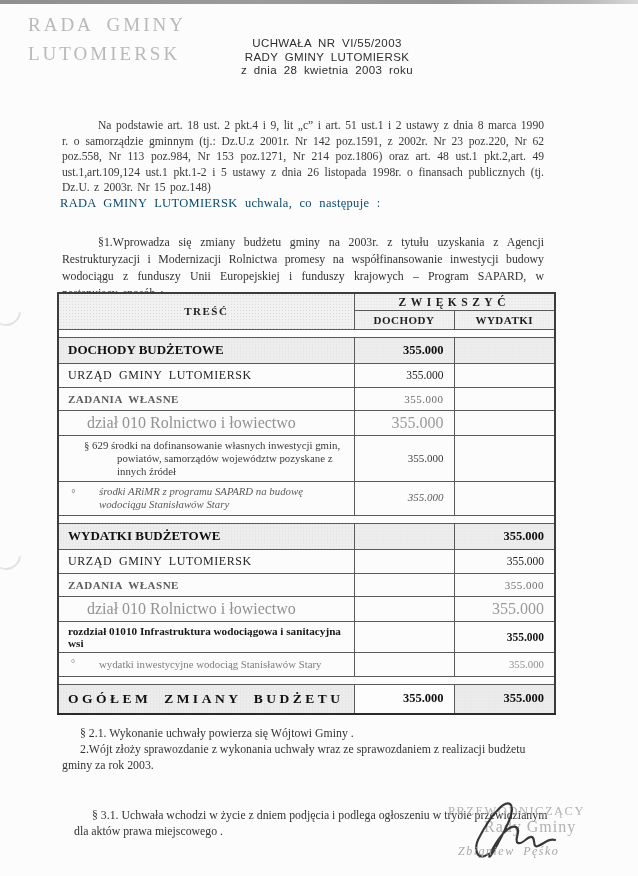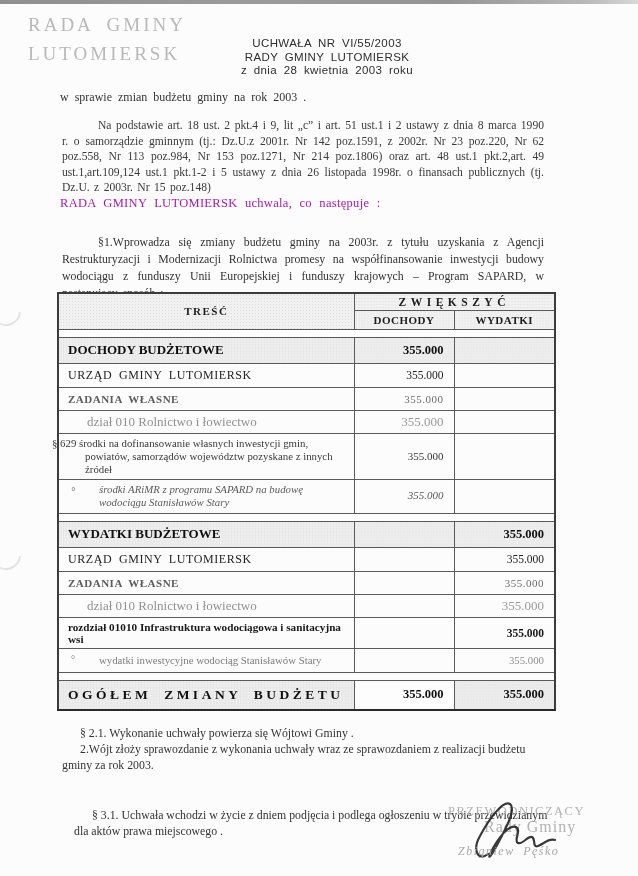--- a/index.html
+++ b/index.html
@@ -43,21 +43,21 @@
     position:absolute;left:60px;top:90px;
     font-size:12px;color:#333;word-spacing:3px;
   }
   .legal{
     position:absolute;left:62px;top:118px;width:482px;margin:0;
     font-size:11.6px;line-height:15.6px;color:#3a3a3a;
     text-align:justify;text-indent:36px;word-spacing:1.5px;
   }
   .enacting{
     position:absolute;left:60px;top:196px;
-    font-size:12.5px;color:#a21caf;word-spacing:4px;letter-spacing:.3px;
+    font-size:12.5px;color:#0c4a6e;word-spacing:4px;letter-spacing:.3px;
   }
   .par1{
     position:absolute;left:62px;top:234px;width:482px;margin:0;
     font-size:11.8px;line-height:17px;color:#333;
     text-align:justify;text-indent:36px;word-spacing:2px;
   }
 
   table.budget{
     position:absolute;left:57px;top:292px;width:497px;
     border-collapse:collapse;table-layout:fixed;
@@ -83,24 +83,24 @@
   .bullet{position:absolute;left:12px;top:5px;font-size:10px;}
   .has-bullet{padding-left:40px;}
 
   tr.row-section td{height:26px;font-weight:bold;color:#101010;font-size:13px;
     background-color:#ededed;background-image:radial-gradient(#dfdfdf 0.5px, rgba(0,0,0,0) 0.6px);background-size:3px 3px;}
   tr.row-section .c-val{font-size:12.5px;}
   tr.row-unit td{height:24px;font-size:12px;color:#242424;letter-spacing:.6px;word-spacing:3px;}
   tr.row-unit .c-val{font-size:11.5px;letter-spacing:0;}
   tr.row-task td{height:23px;font-weight:bold;font-size:11px;color:#5c5c5c;letter-spacing:.5px;word-spacing:3px;}
   tr.row-task .c-val{font-weight:normal;font-size:11px;color:#6e6e6e;}
-  tr.row-dim td{height:23px;font-size:13px;color:#919191;padding-left:28px;}
+  tr.row-dim td{height:23px;font-size:16px;color:#919191;padding-left:28px;}
   tr.row-dim .c-val{color:#9a9a9a;}
   tr.row-para td{height:40px;font-size:10.8px;color:#3a3a3a;line-height:13px;}
-  tr.row-para .c-label{padding-left:26px;text-indent:-33px;vertical-align:middle;}
+  tr.row-para .c-label{padding-left:58px;text-indent:-33px;vertical-align:middle;}
   tr.row-para .c-val{font-size:11px;}
   tr.row-italic td{height:34px;font-style:italic;font-size:10.8px;color:#5a5a5a;line-height:13.5px;}
   tr.row-italic .c-val{font-size:11px;}
   tr.row-chapter td{height:24px;font-weight:bold;font-size:11.2px;color:#181818;}
   tr.row-chapter .c-val{font-size:11.5px;}
   tr.row-dimdetail td{height:24px;font-size:10.8px;color:#7d7d7d;}
   tr.row-dimdetail .c-val{color:#8f8f8f;font-size:10.8px;}
   tr.row-total td{height:30px;font-weight:bold;font-size:13.5px;color:#101010;border-bottom:2px solid #2a2a2a;
     background-color:#ececec;background-image:radial-gradient(#dedede 0.5px, rgba(0,0,0,0) 0.6px);background-size:3px 3px;}
   tr.row-total .c-label{letter-spacing:3.5px;word-spacing:6px;}
@@ -131,21 +131,20 @@
     <div>RADA GMINY</div>
     <div>LUTOMIERSK</div>
   </div>
 
   <div class="title">
     <div>UCHWAŁA NR VI/55/2003</div>
     <div>RADY GMINY LUTOMIERSK</div>
     <div>z dnia 28 kwietnia 2003 roku</div>
   </div>
 
-  <div class="subject">w sprawie zmian budżetu gminy na rok 2003 .</div>
 
   <p class="legal">Na podstawie art. 18 ust. 2 pkt.4 i 9, lit „c” i art. 51 ust.1 i 2 ustawy z dnia 8 marca 1990 r. o samorządzie gminnym (tj.: Dz.U.z 2001r. Nr 142 poz.1591, z 2002r. Nr 23 poz.220, Nr 62 poz.558, Nr 113 poz.984, Nr 153 poz.1271, Nr 214 poz.1806) oraz art. 48 ust.1 pkt.2,art. 49 ust.1,art.109,124 ust.1 pkt.1-2 i 5 ustawy z dnia 26 listopada 1998r. o finansach publicznych (tj. Dz.U. z 2003r. Nr 15 poz.148)</p>
 
   <div class="enacting">RADA GMINY LUTOMIERSK uchwala, co następuje :</div>
 
   <p class="par1">§1.Wprowadza się zmiany budżetu gminy na 2003r. z tytułu uzyskania z Agencji Restrukturyzacji i Modernizacji Rolnictwa promesy na współfinansowanie inwestycji budowy wodociągu z funduszy Unii Europejskiej i funduszy krajowych – Program SAPARD, w następujący sposób :</p>
 
   <table class="budget">
     <colgroup>
         <col class="c1">

